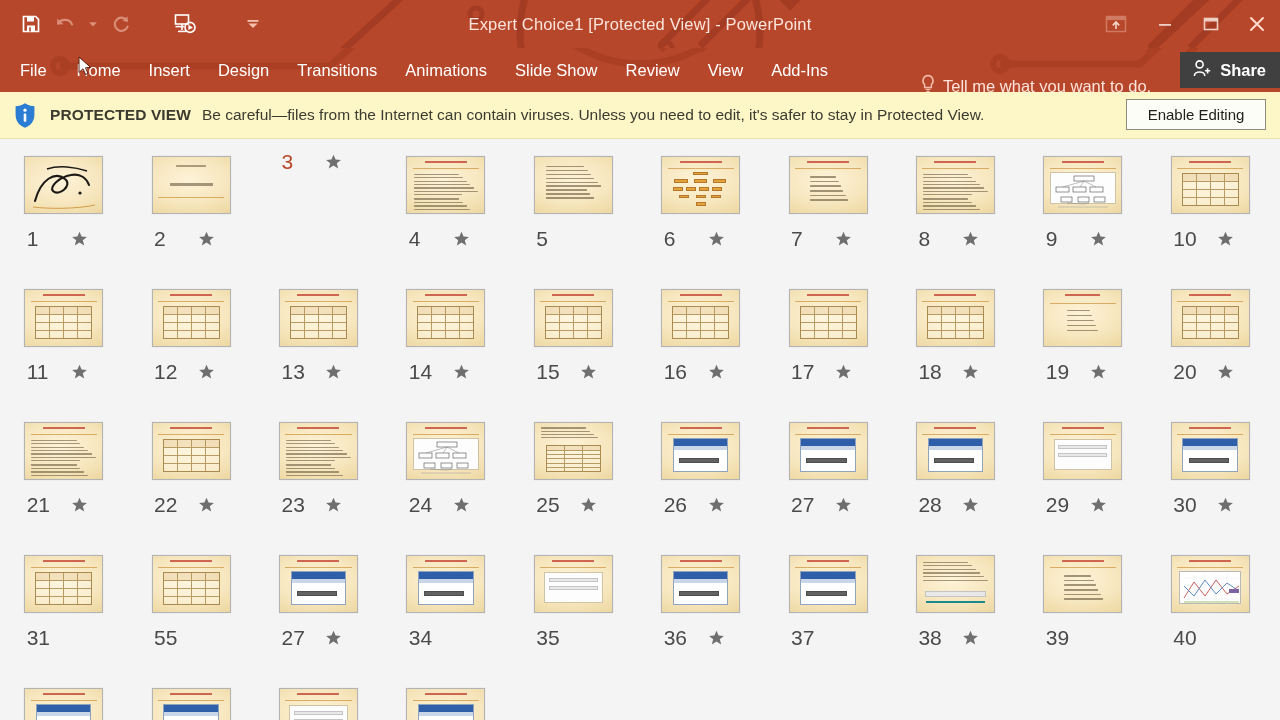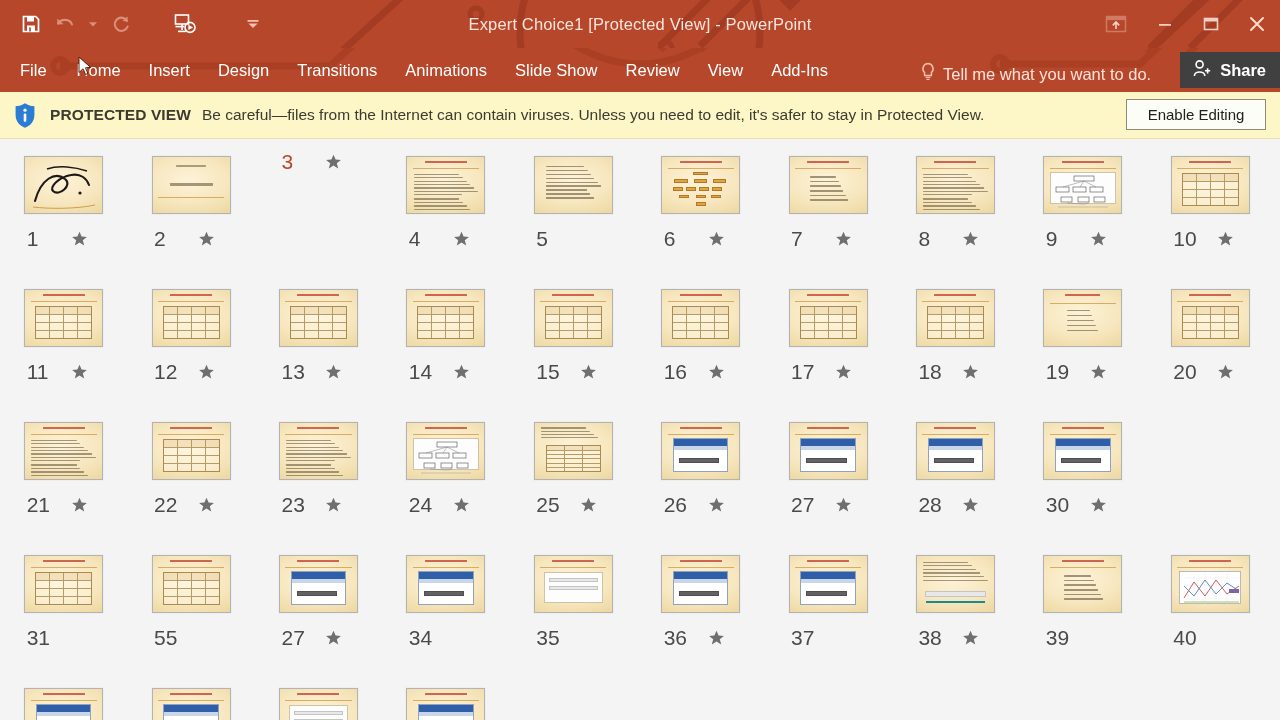--- a/index.html
+++ b/index.html
@@ -69,21 +69,21 @@
   }
   .tab:first-child { padding-left: 20px; padding-right: 16px; }
 
   .cursor-arrow {
     position: absolute; left: 78px; top: 56px;
     z-index: 6;
   }
 
   .tellme {
     position: absolute; z-index: 2;
-    left: 920px; top: 4px; height: 44px;
+    left: 920px; top: 16px; height: 44px;
     display: flex; align-items: center; gap: 7px;
     color: #fde3db; font-size: 16.5px;
   }
   .share {
     position: absolute; right: 0; top: 4px;
     height: 36px; z-index: 2;
     display: flex; align-items: center; gap: 8px;
     padding: 0 14px 0 12px;
     background: #404040;
     color: #ffffff; font-size: 16.5px;
@@ -1365,20 +1365,41 @@
             </span>
           </div>
         </div>
         <div class="cell">
           <div class="thumbwrap">
             <div class="thumb">
               <div class="t-title">
                 <i style="width:62%"></i>
               </div>
               <div class="t-rule" style="top:20%"></div>
+              <div class="t-white" style="left:12%;top:28%;width:76%;height:56%"></div>
+              <div class="t-strip" style="left:18%;top:40%;width:64%;height:7%"></div>
+              <div class="t-strip" style="left:18%;top:54%;width:64%;height:7%"></div>
+            </div>
+          </div>
+          <div class="cap">
+            <span class="num">29</span>
+            <span class="star">
+              <svg width="17" height="17" viewBox="0 0 17 17">
+                <path d="M8.5 0.8 L10.6 5.6 L15.9 5.9 L11.8 9.2 L13.2 14.4 L8.5 11.5 L3.8 14.4 L5.2 9.2 L1.1 5.9 L6.4 5.6 Z" fill="#6f6f6f"></path>
+              </svg>
+            </span>
+          </div>
+        </div>
+        <div class="cell">
+          <div class="thumbwrap">
+            <div class="thumb">
+              <div class="t-title">
+                <i style="width:62%"></i>
+              </div>
+              <div class="t-rule" style="top:20%"></div>
               <div class="t-app" style="left:14%;top:26%;width:72%;height:62%">
                 <div class="bar"></div>
                 <div class="bar2"></div>
                 <div class="body"></div>
               </div>
               <div class="t-dark" style="left:22%;top:62%;width:52%;height:9%;opacity:.8"></div>
             </div>
           </div>
           <div class="cap">
             <span class="num">30</span>

